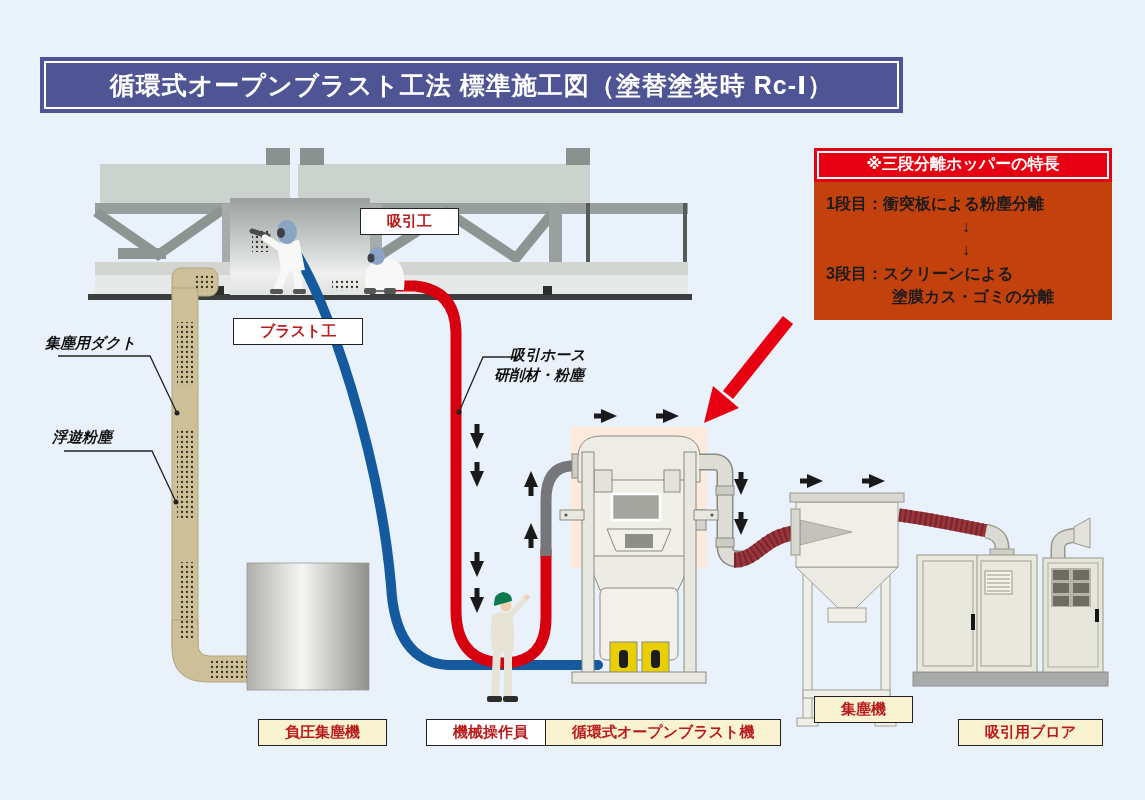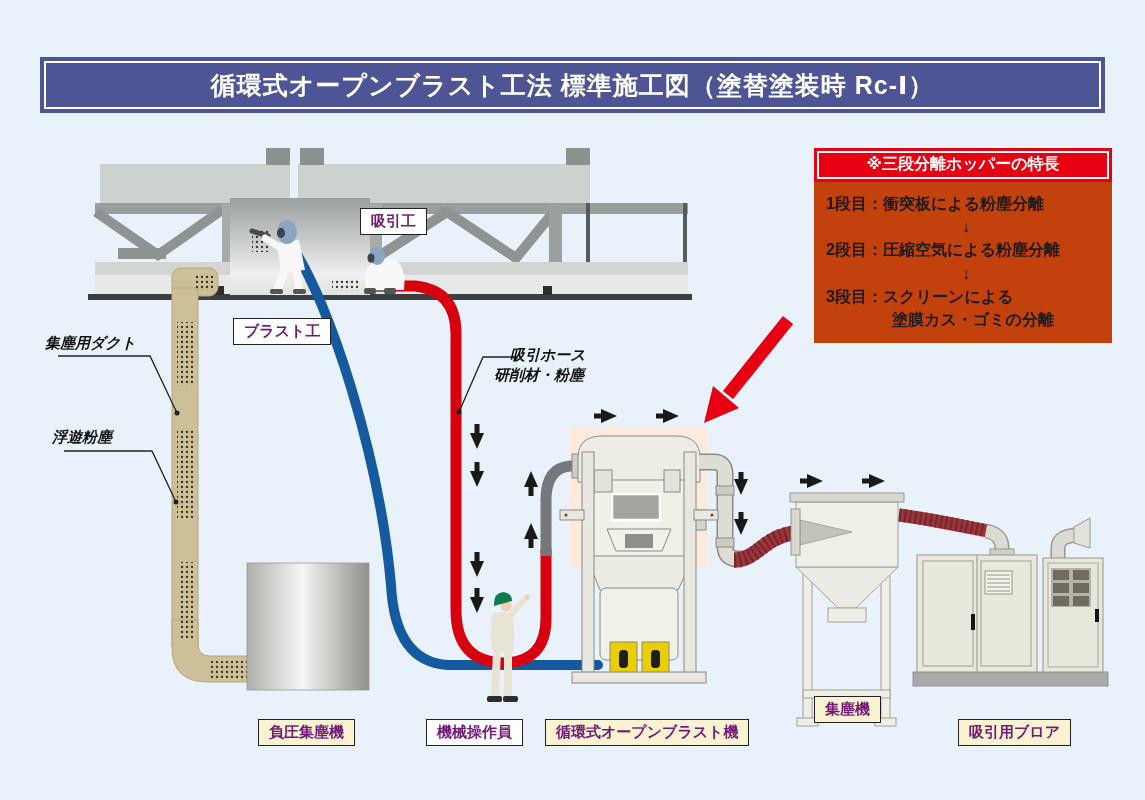--- a/index.html
+++ b/index.html
@@ -1,34 +1,34 @@
 <!DOCTYPE html>
 <html><head>
 <meta charset="utf-8">
 <style>
   html,body{margin:0;padding:0;background:#e9f2fb;}
   .stage{position:relative;width:1145px;height:800px;background:#e9f2fb;overflow:hidden;
          font-family:"Liberation Sans","DejaVu Sans",sans-serif;}
   .stage svg{position:absolute;left:0;top:0;}
-  .title-bar{position:absolute;left:40px;top:57px;width:1065px;height:56px;background:#4e5494;}
+  .title-bar{position:absolute;left:40px;top:57px;width:863px;height:56px;background:#4e5494;}
   .title-inner{position:absolute;left:4px;top:4px;right:4px;bottom:4px;border:2px solid #ffffff;
                display:flex;align-items:center;justify-content:center;}
   .title-text{color:#fff;font-size:25px;font-weight:bold;letter-spacing:1px;white-space:nowrap;}
   .feature-box{position:absolute;left:770px;top:148px;width:298px;padding-left:44px;}
   .feature-header{position:relative;background:#e60012;color:#fff;font-size:16px;font-weight:bold;
                   text-align:center;padding:6px 0 7px;}
   .feature-header .inner-frame{position:absolute;left:3px;top:3px;right:3px;bottom:3px;border:2px solid #fff;pointer-events:none;}
   .feature-body{background:#c2410c;padding:10px 6px 12px 12px;font-size:16px;font-weight:600;
                 color:#1b1b1b;line-height:1.45;}
   .fb-line{white-space:nowrap;}
   .fb-arrow{text-align:center;font-weight:bold;}
   .fb-indent{padding-left:66px;}
   .plain-label{position:absolute;font-size:15px;font-weight:600;color:#111;white-space:nowrap;font-style:italic;}
   .box-label{position:absolute;border:1.5px solid #222;background:#fff;font-size:15px;font-weight:600;
-             color:#701a75;padding:3px 10px;white-space:nowrap;}
+             color:#b91c1c;padding:3px 26px;white-space:nowrap;}
   .cream{background:#faf3d2;}
 </style>
 </head>
 <body>
 
 <div class="stage">
 
   <svg width="1145" height="800" viewBox="0 0 1145 800">
     <defs>
       <pattern id="dotgrid" width="5" height="5" patternUnits="userSpaceOnUse">
@@ -242,21 +242,20 @@
   </div>
 
   <div class="feature-box">
     <div class="feature-header">
       <span>※三段分離ホッパーの特長</span>
       <span class="inner-frame"></span>
     </div>
     <div class="feature-body">
       <div class="fb-line">1段目：衝突板による粉塵分離</div>
       <div class="fb-arrow">↓</div>
-      <div class="fb-line">2段目：圧縮空気による粉塵分離</div>
       <div class="fb-arrow">↓</div>
       <div class="fb-line">3段目：スクリーンによる</div>
       <div class="fb-line fb-indent">塗膜カス・ゴミの分離</div>
     </div>
   </div>
 
   <div class="plain-label" style="left:45px;top:334px;">集塵用ダクト</div>
   <div class="plain-label" style="left:52px;top:428px;">浮遊粉塵</div>
   <div class="plain-label" style="left:510px;top:346px;">吸引ホース</div>
   <div class="plain-label" style="left:494px;top:366px;">研削材・粉塵</div>

